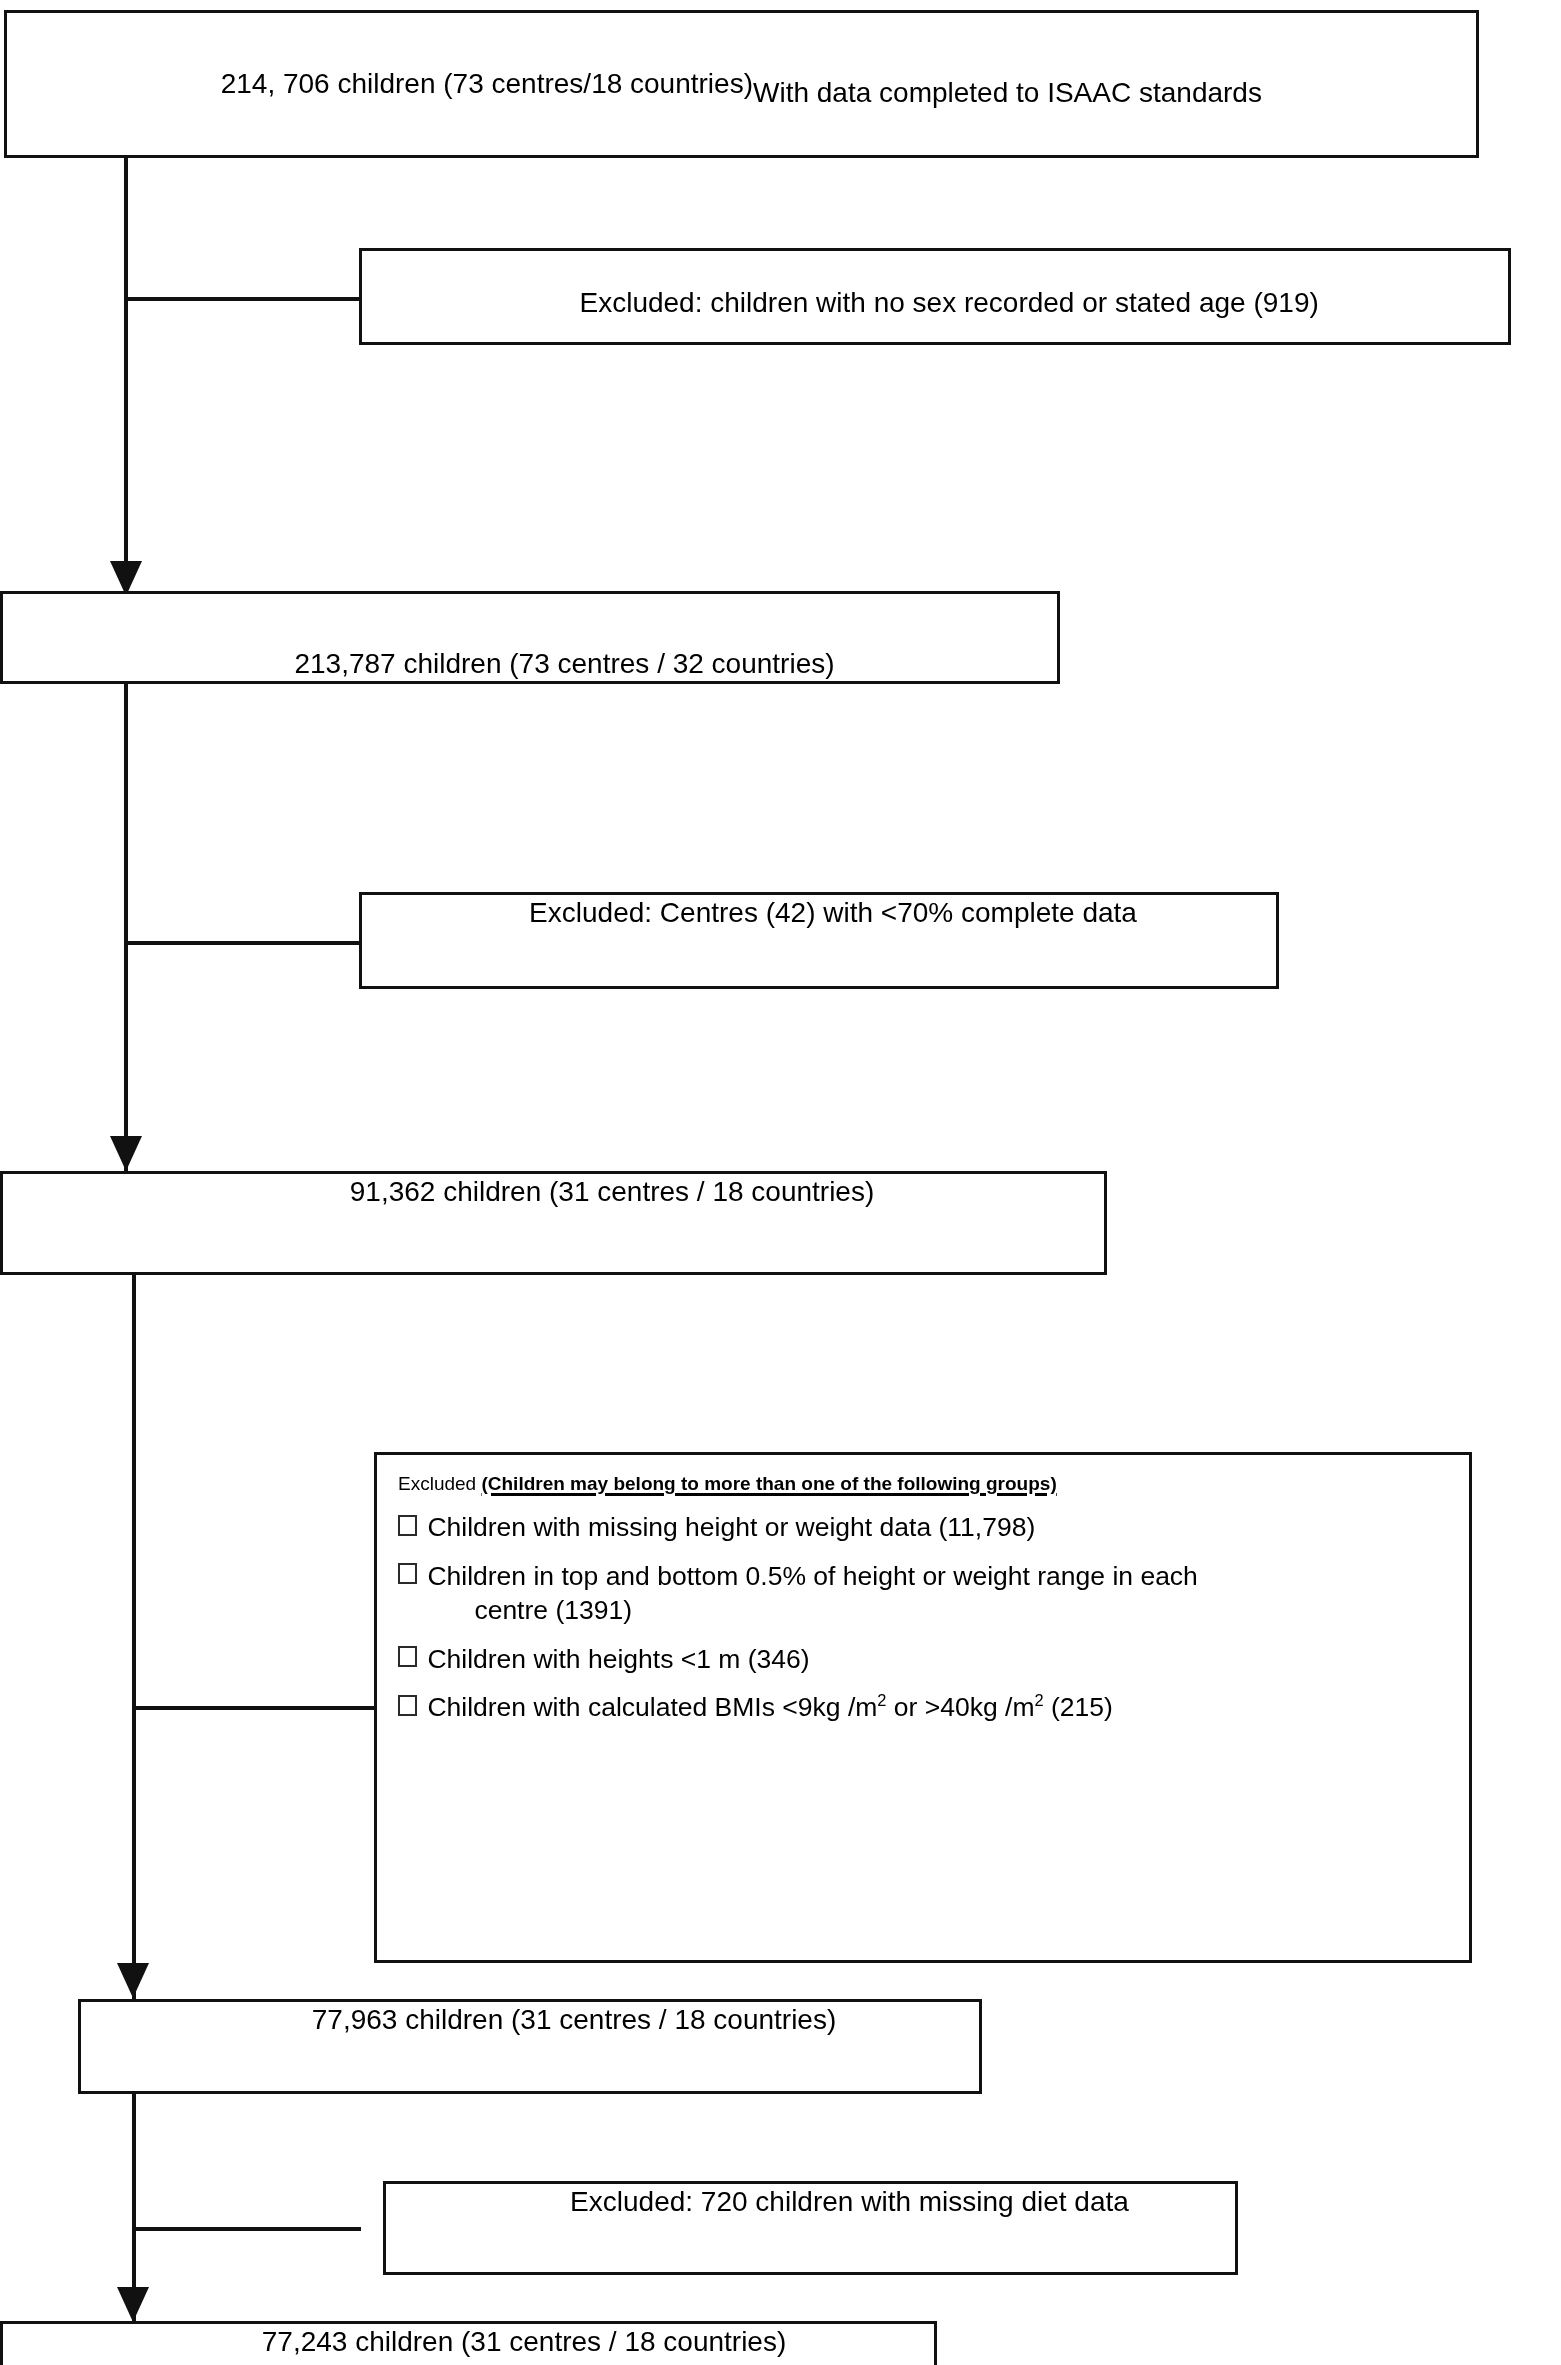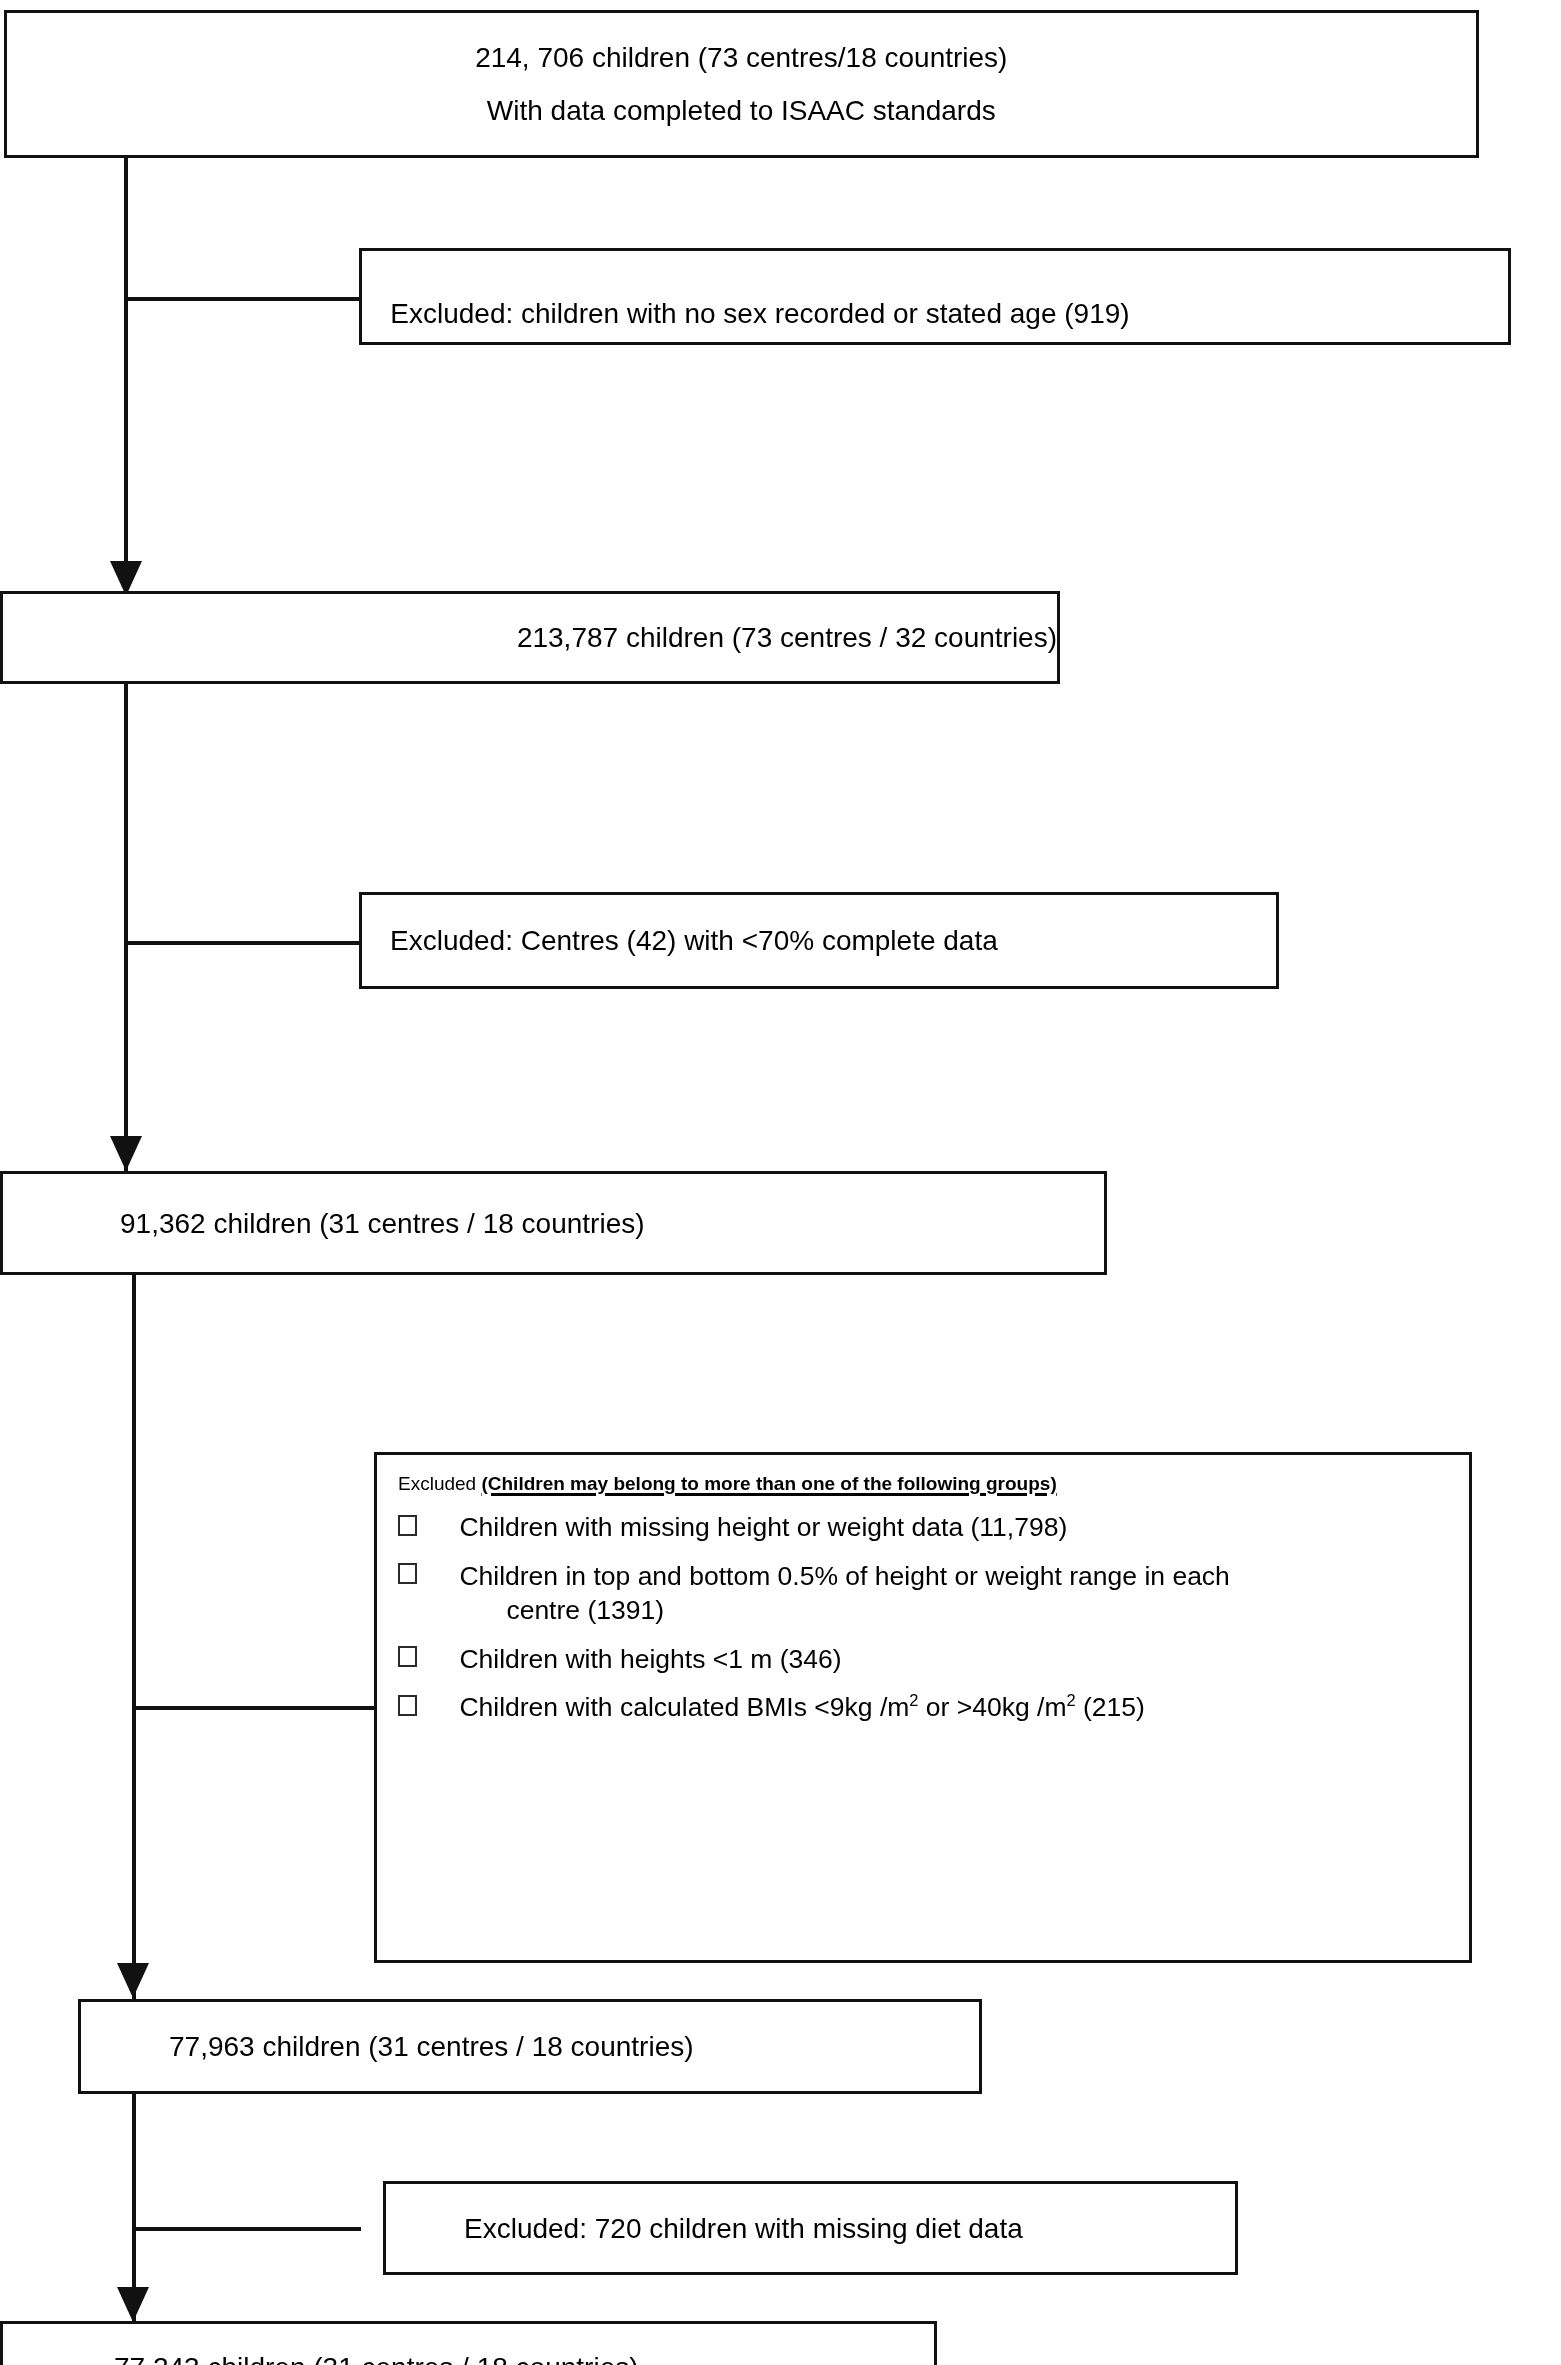--- a/index.html
+++ b/index.html
@@ -16,21 +16,20 @@
     color: #000000;
     overflow: hidden;
   }
   
   .node {
     position: absolute;
     box-sizing: border-box;
     background: #ffffff;
     border: 3.3px solid #111111;
     display: flex;
-    flex-direction: column;
     justify-content: center;
   }
   .node .line {
     font-size: 28px;
     line-height: 1.25;
     white-space: nowrap;
   }
   .node.centered .line { text-align: center; }
   .node.centered { align-items: center; }
 
@@ -55,21 +54,20 @@
     text-decoration: underline;
     text-underline-offset: 3.3px;
     text-decoration-thickness: 2.8px;
   }
   .excl-item {
     display: flex;
     align-items: flex-start;
     font-size: 26.5px;
     line-height: 1.30;
     margin: 14px 0 0 0;
-    gap: 32px;
   }
   .cbox {
     flex: 0 0 auto;
     width: 19px;
     height: 21px;
     border: 2.4px solid #2a2a2a;
     background: #ffffff;
     margin: 4.7px 10.4px 0 0;
     box-sizing: border-box;
   }

